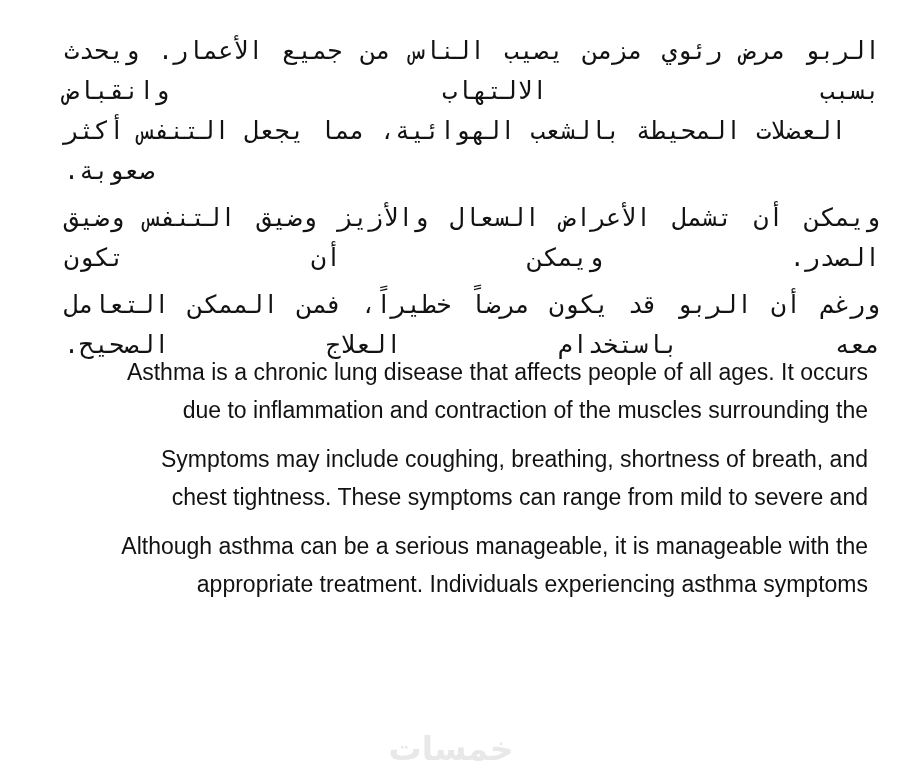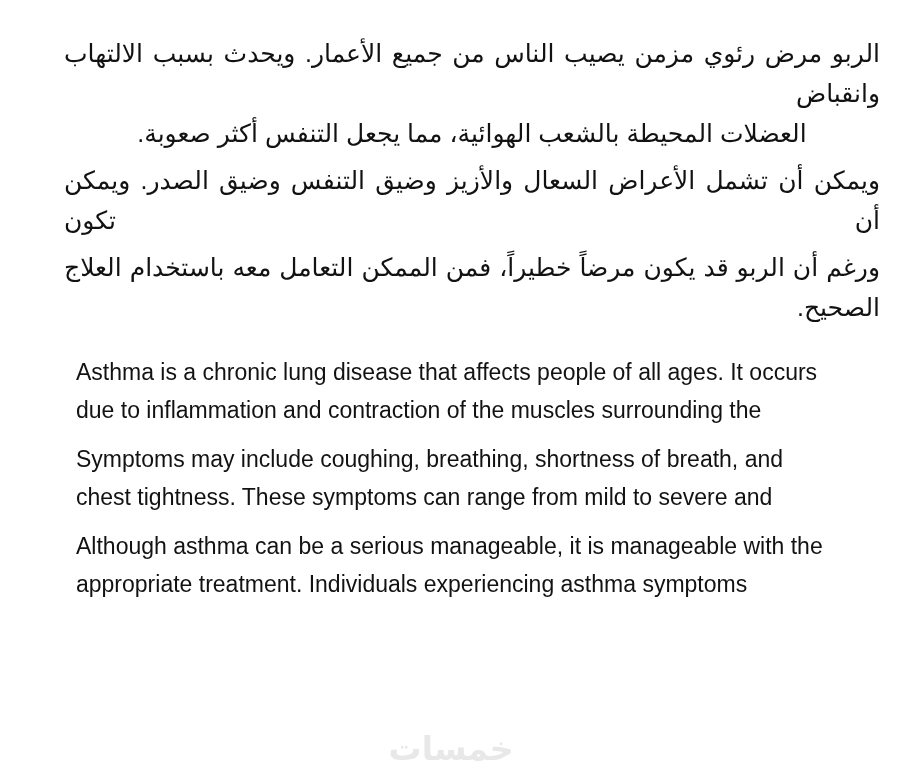--- a/index.html
+++ b/index.html
@@ -17,51 +17,52 @@
   }
   
   .arabic-section {
     position: absolute;
     top: 33px;
     left: 64px;
     width: 816px;
     direction: rtl;
     unicode-bidi: embed;
     color: #121212;
-    font-family: Liberation Sans, sans-serif;
+    font-family: Liberation Mono, monospace;
     font-size: 25px;
     line-height: 40px;
   }
   .arabic-section .para {
     margin: 0 0 7px 0;
   }
   .ar-line {
     direction: rtl;
   }
   .ar-line.full {
     text-align: justify;
     text-align-last: justify;
   }
   .ar-line.last {
-    text-align: center;
+    text-align: left;
   }
   
   .english-section {
     position: absolute;
     top: 353px;
     left: 76px;
     width: 792px;
     color: #121212;
     font-family: "Liberation Sans", sans-serif;
     font-size: 23px;
     line-height: 38px;
     text-align: left;
   }
   .english-section .para {
     margin: 0 0 11px 0;
+    text-align: right;
   }
   
   .watermark {
     position: absolute;
     top: 728px;
     left: 0;
     width: 902px;
     text-align: center;
     direction: rtl;
     font-family: "DejaVu Sans", sans-serif;

